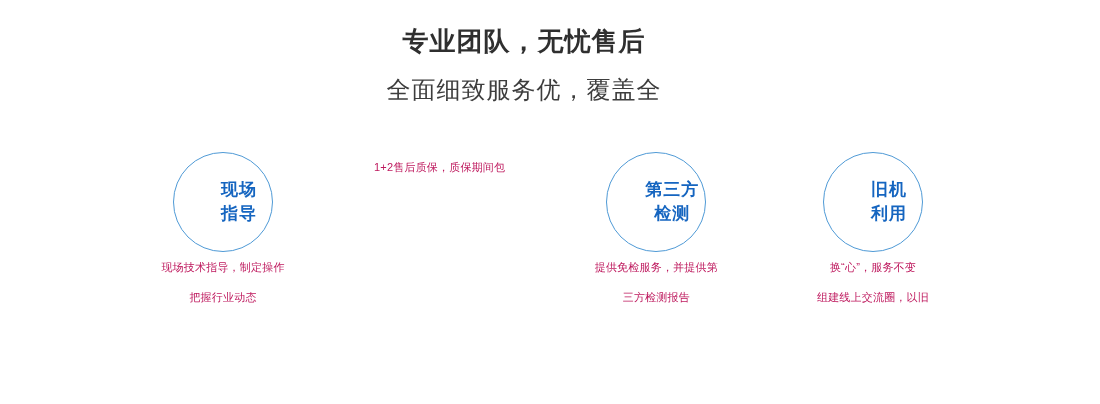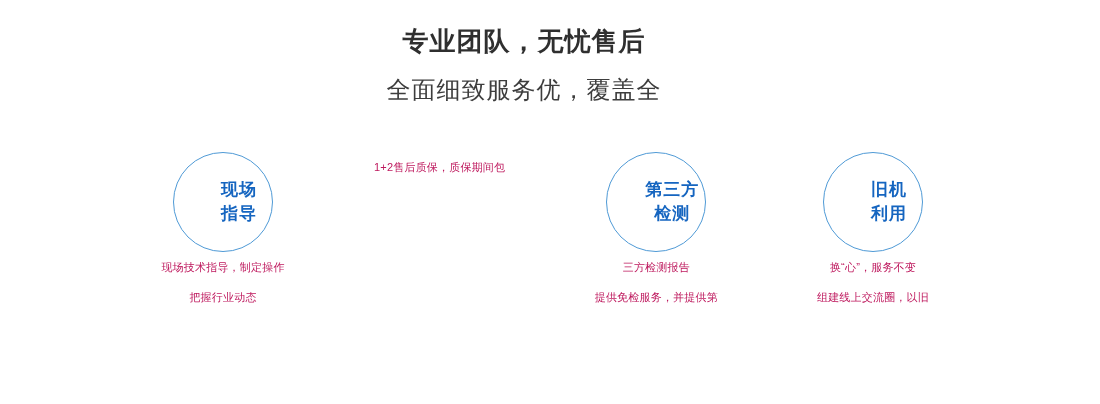--- a/index.html
+++ b/index.html
@@ -134,22 +134,22 @@
       </div>
     </div>
 
 
     <div class="feature">
       <div class="circle">
         <span class="circle-line">第三方</span>
         <span class="circle-line">检测</span>
       </div>
       <div class="caption">
+        <span class="caption-line">提供免检服务，并提供第</span>
         <span class="caption-line">三方检测报告</span>
-        <span class="caption-line">提供免检服务，并提供第</span>
       </div>
     </div>
 
     <div class="feature">
       <div class="circle">
         <span class="circle-line">旧机</span>
         <span class="circle-line">利用</span>
       </div>
       <div class="caption">
         <span class="caption-line">换“心”，服务不变</span>

